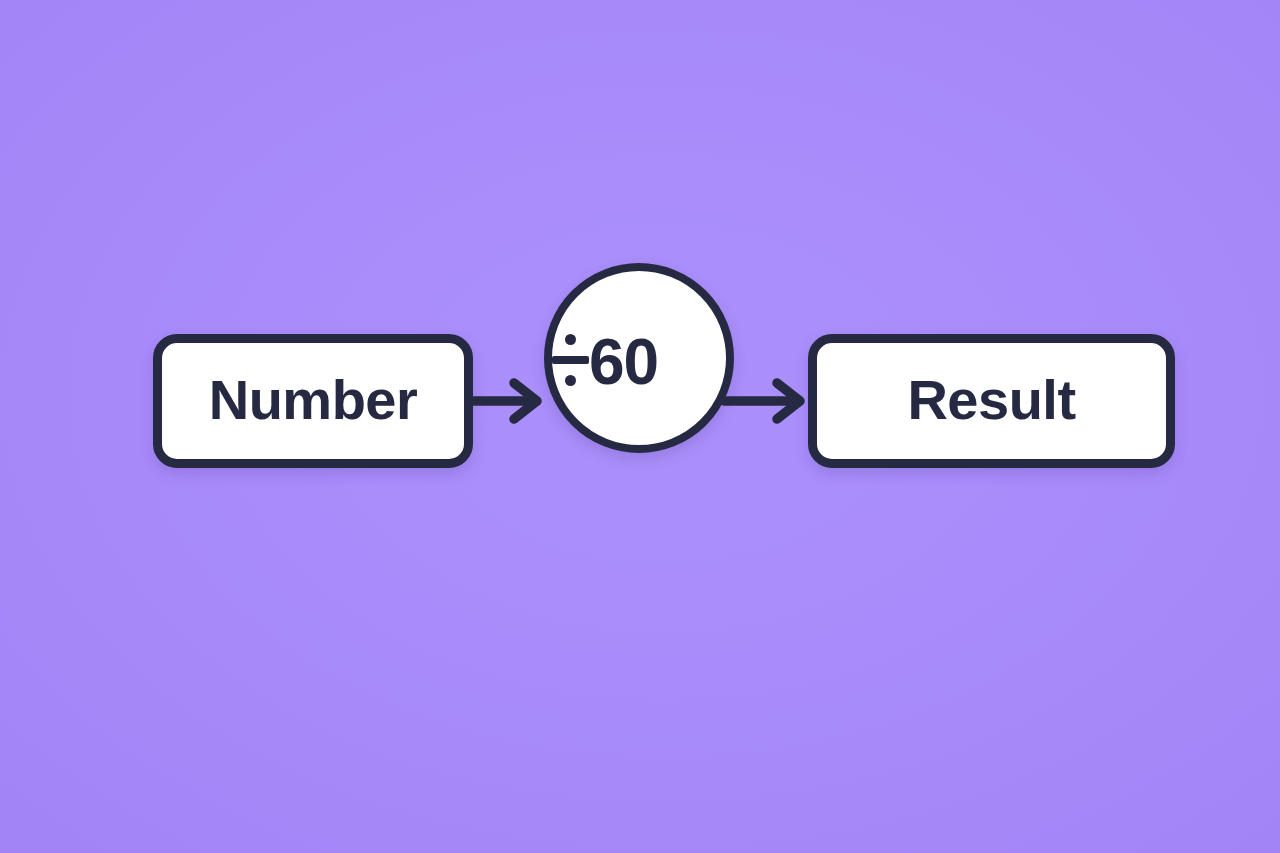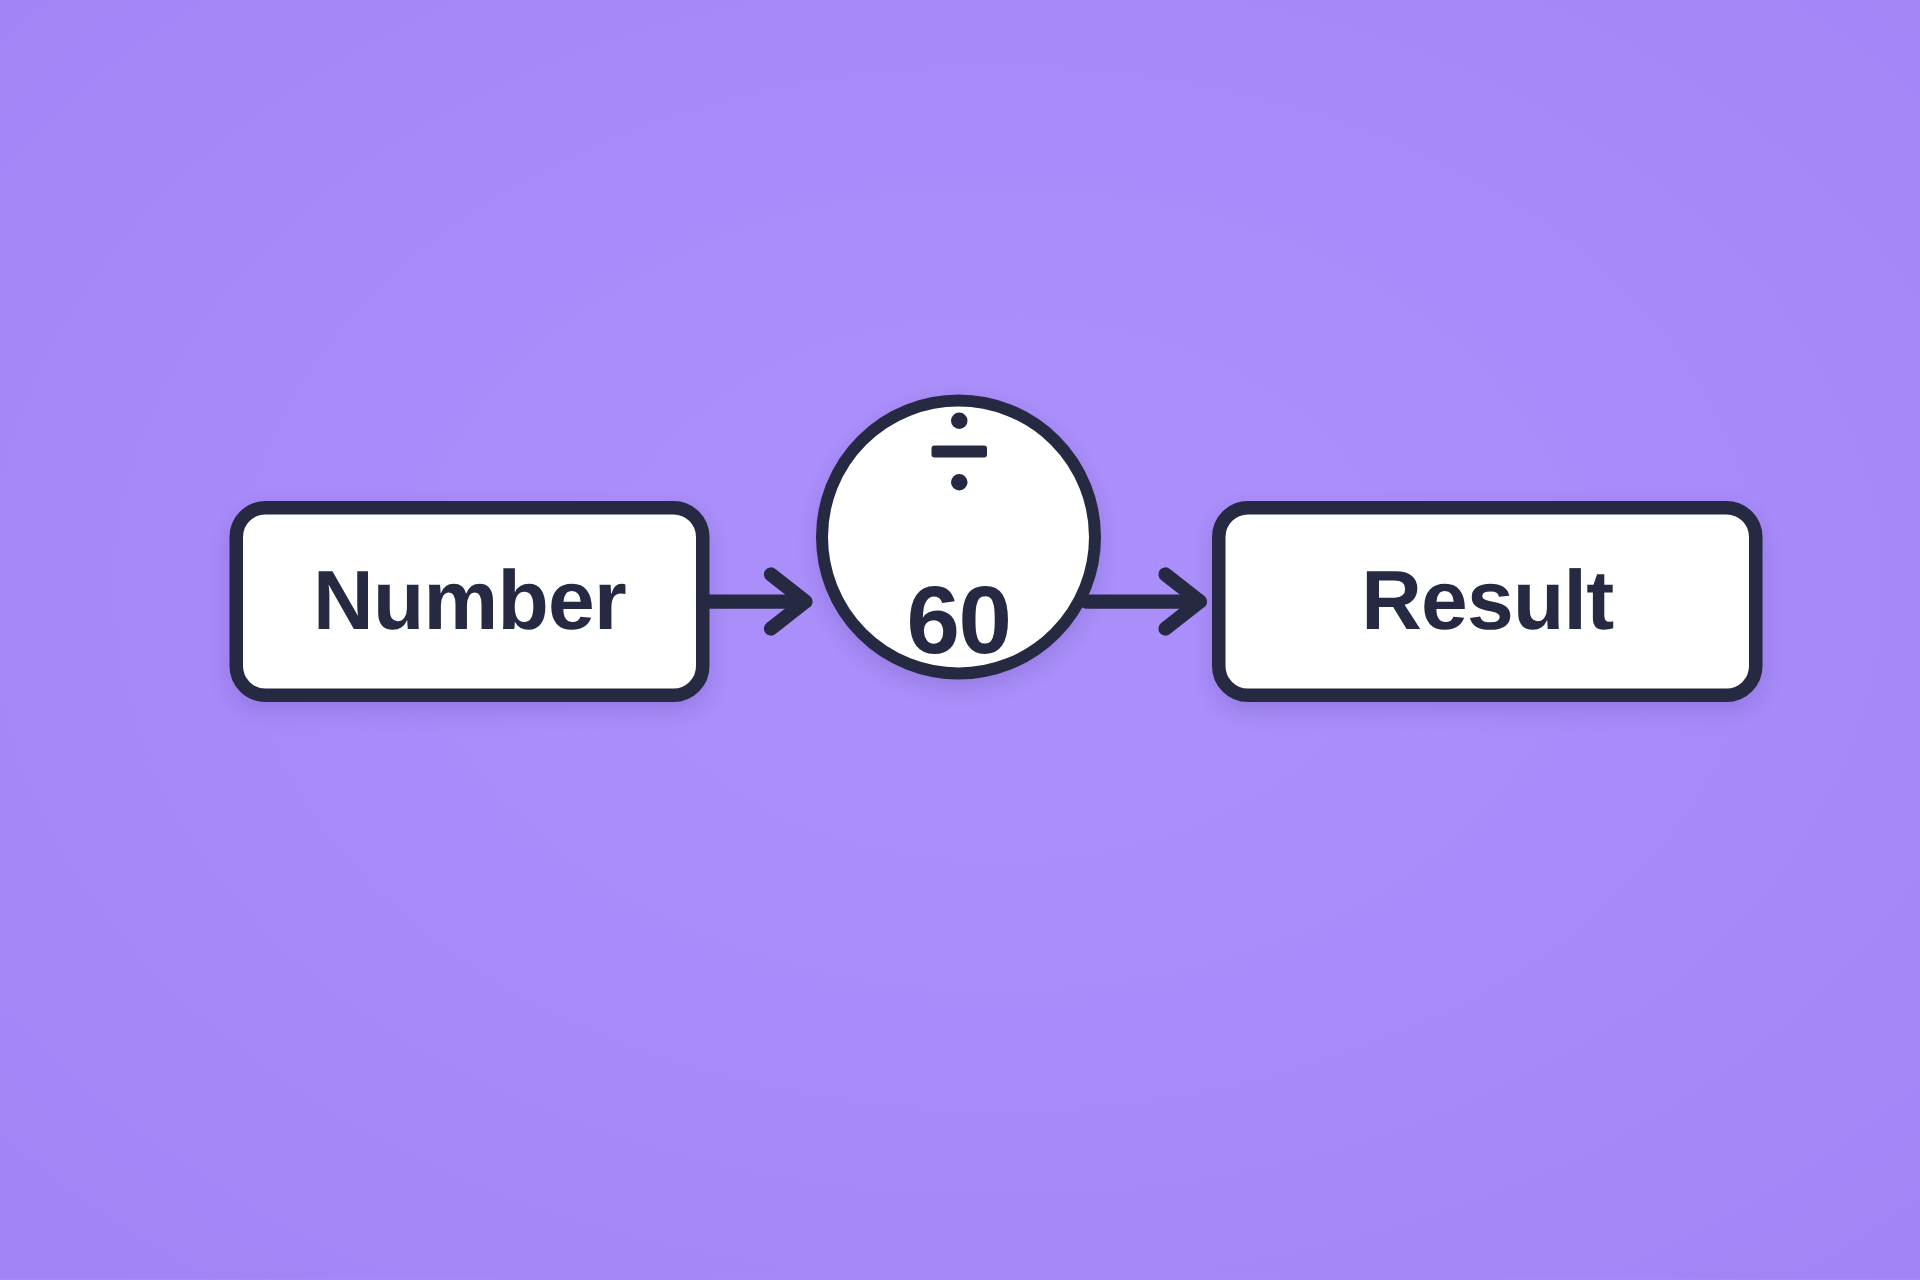--- a/index.html
+++ b/index.html
@@ -38,23 +38,22 @@
   .node-output { left: 808px; top: 334px; width: 367px; height: 134px; }
   .node-operator {
     position: absolute;
     left: 544px; top: 263px;
     width: 190px; height: 190px;
     box-sizing: border-box;
     background: #ffffff;
     border: 8px solid #252a42;
     border-radius: 50%;
     display: flex;
-    flex-direction: column;
     align-items: center;
-    justify-content: space-between;
+    justify-content: flex-start;
     box-shadow: 0 6px 14px rgba(50, 30, 110, 0.16);
   }
   .divide-glyph {
     display: flex;
     flex-direction: column;
     align-items: center;
     margin-top: 4px;
   }
   .divide-dot {
     width: 11px; height: 11px;

